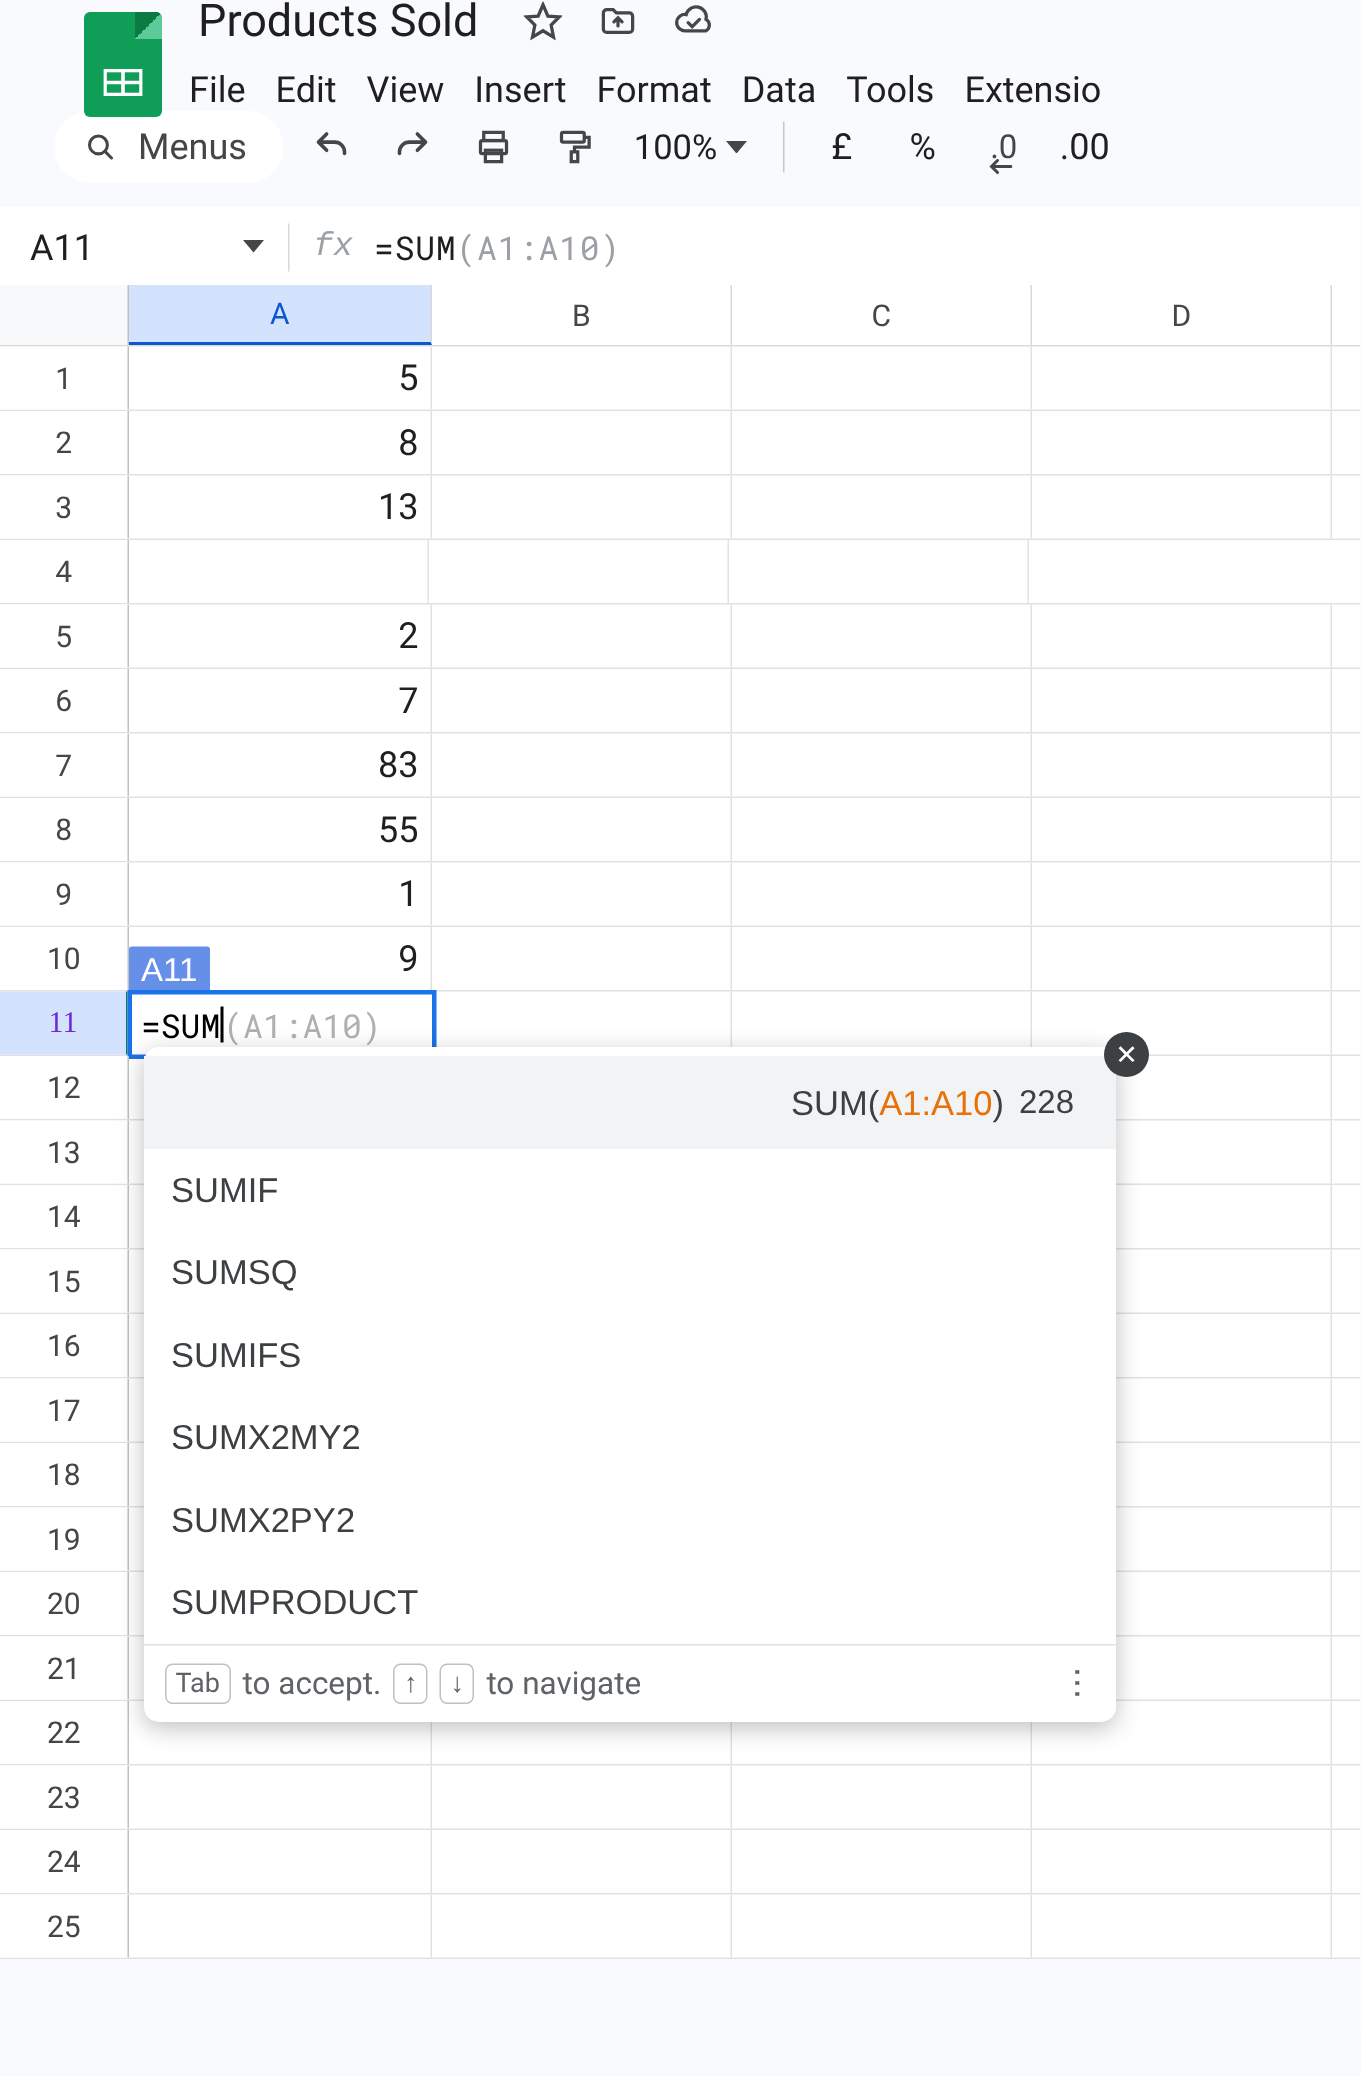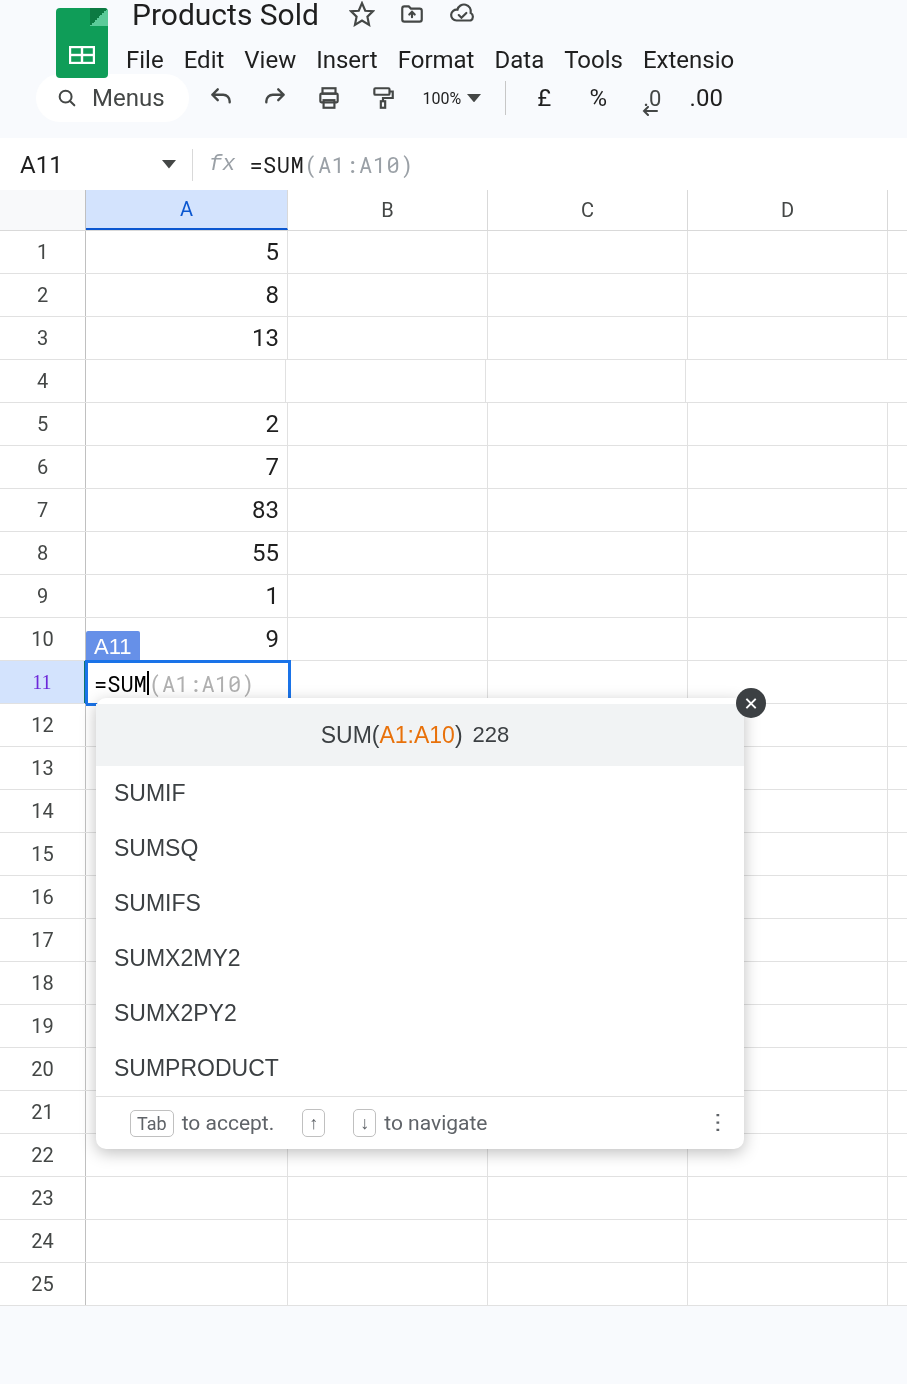--- a/index.html
+++ b/index.html
@@ -21,21 +21,21 @@
   .menu-item { font-size: 24px; color:#1f1f1f; padding:4px 18px 4px 0; cursor:pointer; }
   .menu-item:first-child { padding-left:0; }
   
   .toolbar { display:flex; align-items:center; gap:10px; padding:10px 18px 16px 36px; }
   .menus-pill { display:flex; align-items:center; gap:14px; background:#fff; border-radius:28px; padding:10px 24px 10px 20px; box-shadow: inset 0 0 0 0 rgba(0,0,0,0); }
   .menus-pill .search-ico { width:22px; height:22px; color:#444746; }
   .menus-pill span { font-size:24px; color:#444746; }
   .tool-btn { width:44px; height:44px; display:flex; align-items:center; justify-content:center; color:#444746; border-radius:6px; cursor:pointer; font-size:24px; }
   .tool-sep { width:1px; height:34px; background:#c7c7c7; margin:0 6px; }
   .zoom-group { display:flex; align-items:center; gap:6px; padding:0 8px; }
-  .zoom-text { font-size:16px; color:#1f1f1f; }
+  .zoom-text { font-size:23px; color:#1f1f1f; }
   .dropdown-caret { width:14px; color:#444746; }
   .tool-text { font-size:24px; color:#1f1f1f; padding:0 8px; }
   
   .name-box-row { background:#fff; border-top:1px solid #fff; display:flex; align-items:center; height:52px; padding-left:20px; }
   .name-box { display:flex; align-items:center; gap:10px; width:156px; }
   .name-box-val { font-size:24px; color:#1f1f1f; flex:1; }
   .nb-caret { width:14px; color:#444746; }
   .nb-sep { width:1px; height:32px; background:#d9d9d9; margin:0 16px; }
   .fx-label { font-family: "Courier New", monospace; font-size:22px; font-style:italic; color:#9aa0a6; margin-right:14px; }
   .formula-display { font-family: "Roboto Mono", "Courier New", monospace; font-size:22px; color:#1f1f1f; letter-spacing:0.5px; }
@@ -58,25 +58,25 @@
   
   .active-cell-wrap { position:absolute; left:86px; top:0; width:204px; height:44px; }
   .active-cell { position:absolute; inset:-1px; border:3px solid #1a73e8; background:#fff; display:flex; align-items:center; padding:0 6px; font-family:"Roboto Mono","Courier New",monospace; font-size:22px; }
   .active-cell .ghost { color:#b0b0b0; }
   .cursor-bar { display:inline-block; width:0; height:24px; border-left:2px solid #000; vertical-align:middle; }
   
   .cell-tag { position:absolute; top:-30px; left:0; background:#6690e8; color:#fff; padding:3px 8px; font-size:22px; font-family:Arial,sans-serif; border-radius:2px; }
   
   .autocomplete { position:absolute; left:96px; width:648px; background:#fff; border-radius:10px; box-shadow:0 4px 16px rgba(0,0,0,0.25); padding:6px 0 0 0; }
   .ac-item { padding:14px 18px; font-size:23px; color:#3c4043; font-family:Arial,sans-serif; cursor:pointer; }
-  .ac-item.first { background:#f1f3f4; display:flex; justify-content:center; align-items:center; }
+  .ac-item.first { background:#f1f3f4; display:flex; justify-content:flex-end; align-items:center; }
   .ac-item.first .range-part { color:#e8710a; }
   .ac-result { background:#f1f3f4; border-radius:6px; padding:4px 10px; font-size:22px; color:#3c4043; }
   .ac-footer { border-top:1px solid #e0e0e0; display:flex; align-items:center; gap:8px; padding:12px 14px; font-size:21px; color:#5f6368; }
-  .key-chip { border:1px solid #c0c0c0; border-radius:5px; padding:2px 6px; font-size:18px; color:#5f6368; background:#fff;margin-left:20px; }
+  .key-chip { border:1px solid #c0c0c0; border-radius:5px; padding:2px 6px; font-size:18px; color:#5f6368; background:#fff; }
   .ac-footer .spacer { flex:1; }
   .ac-menu-dots { color:#5f6368; font-size:22px; letter-spacing:2px; transform:rotate(90deg); }
   
   .ac-close { position:absolute; right:-22px; top:-10px; width:30px; height:30px; border-radius:50%; background:#3c4043; color:#fff; display:flex; align-items:center; justify-content:center; font-size:18px; cursor:pointer; }
   
 </style>
 </head>
 <body>
 
 <div class="header">

